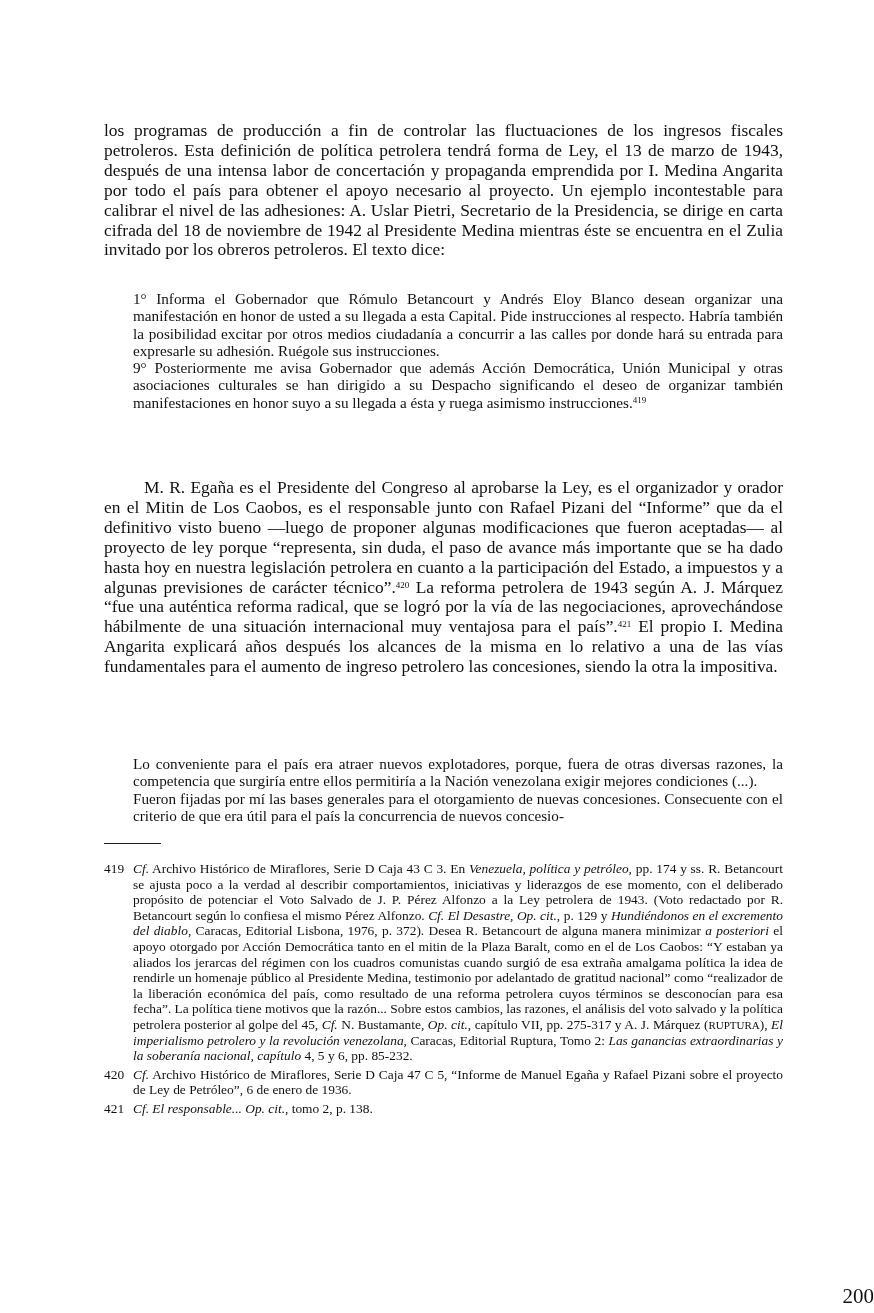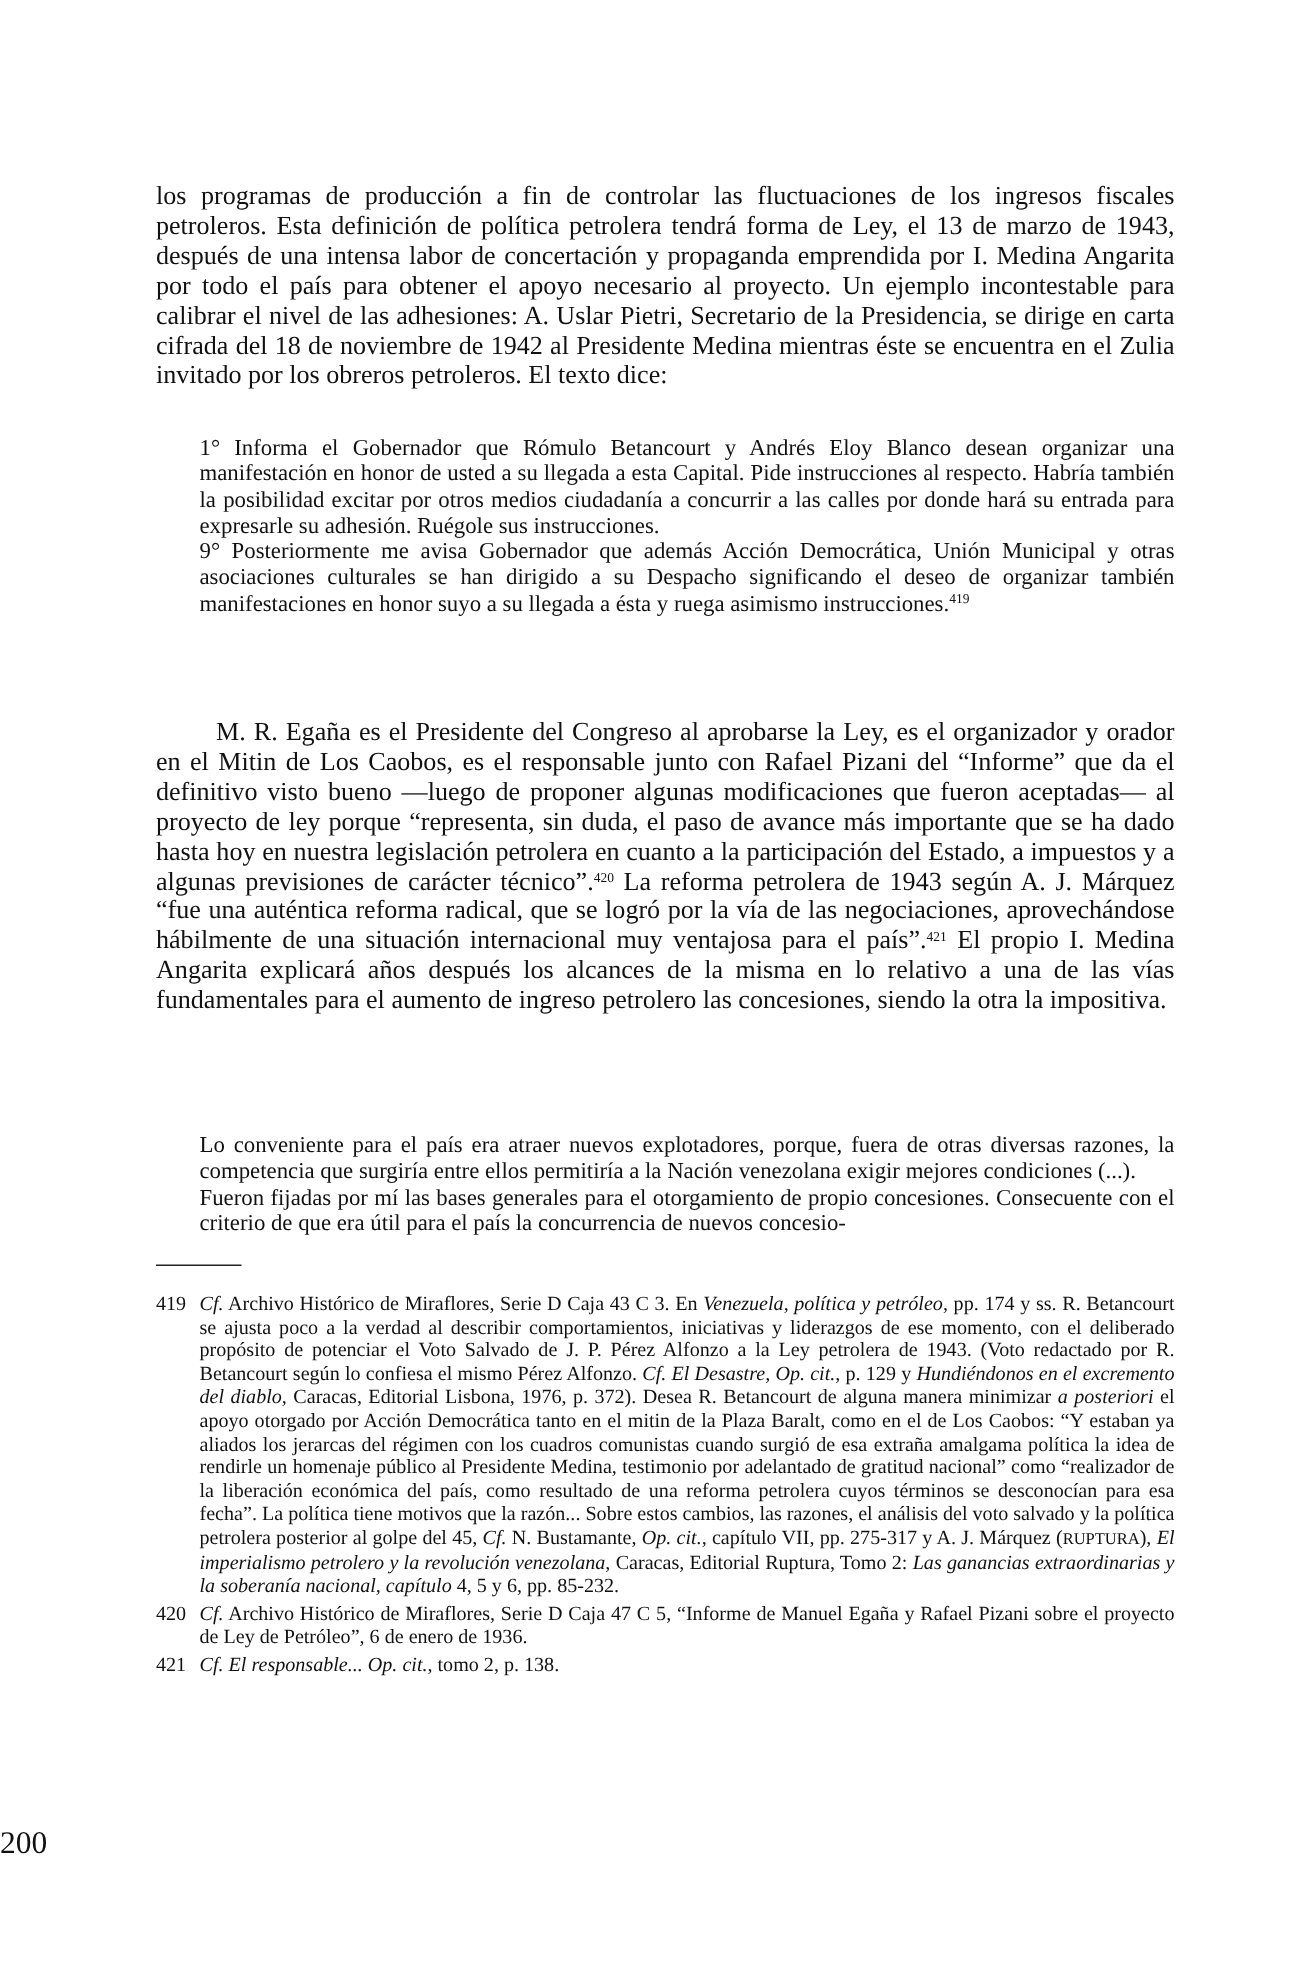--- a/index.html
+++ b/index.html
@@ -12,40 +12,40 @@
   .q1 { top: 290px; }
   .q2 { top: 755px; }
   .quote p { margin: 0; }
   sup.fn { font-size: 9px; vertical-align: 5px; line-height: 0; }
   .rule { position: absolute; left: 104px; top: 843px; width: 57px; height: 0; border-top: 1px solid #222; }
   .notes { position: absolute; left: 104px; top: 861px; width: 679px; font-size: 13.4px; line-height: 15.6px; }
   .note { display: flex; margin: 0 0 3px 0; }
   .note-num { width: 29px; flex: 0 0 29px; }
   .note-text { flex: 1; text-align: justify; }
   .sc { font-variant: small-caps; font-size: 15px; }
-  .page-number { position: absolute; left: 0; width: 874px; top: 1216px; text-align: left; font-size: 21px; }
+  .page-number { position: absolute; left: 0; width: 874px; top: 1284px; text-align: right; font-size: 21px; }
   p { margin: 0; }
 </style>
 </head>
 <body>
 
 <div class="page">
 
   <p class="body-text p1">los programas de producción a fin de controlar las fluctuaciones de los ingresos fiscales petroleros. Esta definición de política petrolera tendrá forma de Ley, el 13 de marzo de 1943, después de una intensa labor de concertación y propaganda emprendida por I. Medina Angarita por todo el país para obtener el apoyo necesario al proyecto. Un ejemplo incontestable para calibrar el nivel de las adhesiones: A. Uslar Pietri, Secretario de la Presidencia, se dirige en carta cifrada del 18 de noviembre de 1942 al Presidente Medina mientras éste se encuentra en el Zulia invitado por los obreros petroleros. El texto dice:</p>
 
   <div class="quote q1">
     <p>1° Informa el Gobernador que Rómulo Betancourt y Andrés Eloy Blanco desean organizar una manifestación en honor de usted a su llegada a esta Capital. Pide instrucciones al respecto. Habría también la posibilidad excitar por otros medios ciudadanía a concurrir a las calles por donde hará su entrada para expresarle su adhesión. Ruégole sus instrucciones.</p>
     <p><span>9° Posteriormente me avisa Gobernador que además Acción Democrática, Unión Municipal y otras asociaciones culturales se han dirigido a su Despacho significando el deseo de organizar también manifestaciones en honor suyo a su llegada a ésta y ruega asimismo instrucciones.</span><sup class="fn">419</sup></p>
   </div>
 
   <p class="body-text p2"><span>M. R. Egaña es el Presidente del Congreso al aprobarse la Ley, es el organizador y orador en el Mitin de Los Caobos, es el responsable junto con Rafael Pizani del “Informe” que da el definitivo visto bueno —luego de proponer algunas modificaciones que fueron aceptadas— al proyecto de ley porque “representa, sin duda, el paso de avance más importante que se ha dado hasta hoy en nuestra legislación petrolera en cuanto a la participación del Estado, a impuestos y a algunas previsiones de carácter técnico”.</span><sup class="fn">420</sup><span> La reforma petrolera de 1943 según A. J. Márquez “fue una auténtica reforma radical, que se logró por la vía de las negociaciones, aprovechándose hábilmente de una situación internacional muy ventajosa para el país”.</span><sup class="fn">421</sup><span> El propio I. Medina Angarita explicará años después los alcances de la misma en lo relativo a una de las vías fundamentales para el aumento de ingreso petrolero las concesiones, siendo la otra la impositiva.</span></p>
 
   <div class="quote q2">
     <p>Lo conveniente para el país era atraer nuevos explotadores, porque, fuera de otras diversas razones, la competencia que surgiría entre ellos permitiría a la Nación venezolana exigir mejores condiciones (...).</p>
-    <p>Fueron fijadas por mí las bases generales para el otorgamiento de propio concesiones. Consecuente con el criterio de que era útil para el país la concurrencia de nuevos concesio-</p>
+    <p>Fueron fijadas por mí las bases generales para el otorgamiento de nuevas concesiones. Consecuente con el criterio de que era útil para el país la concurrencia de nuevos concesio-</p>
   </div>
 
   <div class="rule"></div>
 
   <div class="notes">
     <div class="note">
       <span class="note-num">419</span>
       <span class="note-text"><i>Cf.</i><span> Archivo Histórico de Miraflores, Serie D Caja 43 C 3. En </span><i>Venezuela, política y petróleo</i><span>, pp. 174 y ss. R. Betancourt se ajusta poco a la verdad al describir comportamientos, iniciativas y liderazgos de ese momento, con el deliberado propósito de potenciar el Voto Salvado de J. P. Pérez Alfonzo a la Ley petrolera de 1943. (Voto redactado por R. Betancourt según lo confiesa el mismo Pérez Alfonzo. </span><i>Cf. El Desastre, Op. cit.</i><span>, p. 129 y </span><i>Hundiéndonos en el excremento del diablo</i><span>, Caracas, Editorial Lisbona, 1976, p. 372). Desea R. Betancourt de alguna manera minimizar </span><i>a posteriori</i><span> el apoyo otorgado por Acción Democrática tanto en el mitin de la Plaza Baralt, como en el de Los Caobos: “Y estaban ya aliados los jerarcas del régimen con los cuadros comunistas cuando surgió de esa extraña amalgama política la idea de rendirle un homenaje público al Presidente Medina, testimonio por adelantado de gratitud nacional” como “realizador de la liberación económica del país, como resultado de una reforma petrolera cuyos términos se desconocían para esa fecha”. La política tiene motivos que la razón... Sobre estos cambios, las razones, el análisis del voto salvado y la política petrolera posterior al golpe del 45, </span><i>Cf.</i><span> N. Bustamante, </span><i>Op. cit.</i><span>, capítulo VII, pp. 275-317 y A. J. Márquez (</span><span class="sc">ruptura</span><span>), </span><i>El imperialismo petrolero y la revolución venezolana</i><span>, Caracas, Editorial Ruptura, Tomo 2: </span><i>Las ganancias extraordinarias y la soberanía nacional, capítulo</i><span> 4, 5 y 6, pp. 85-232.</span></span>
     </div>
     <div class="note">

